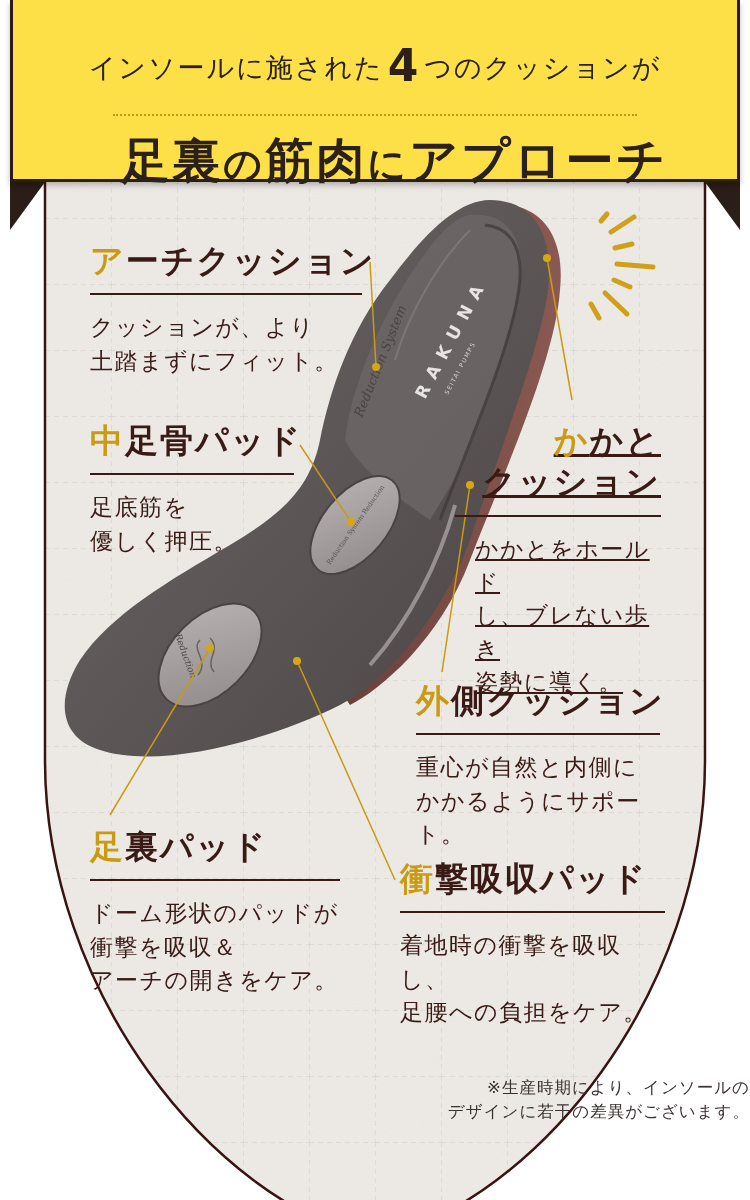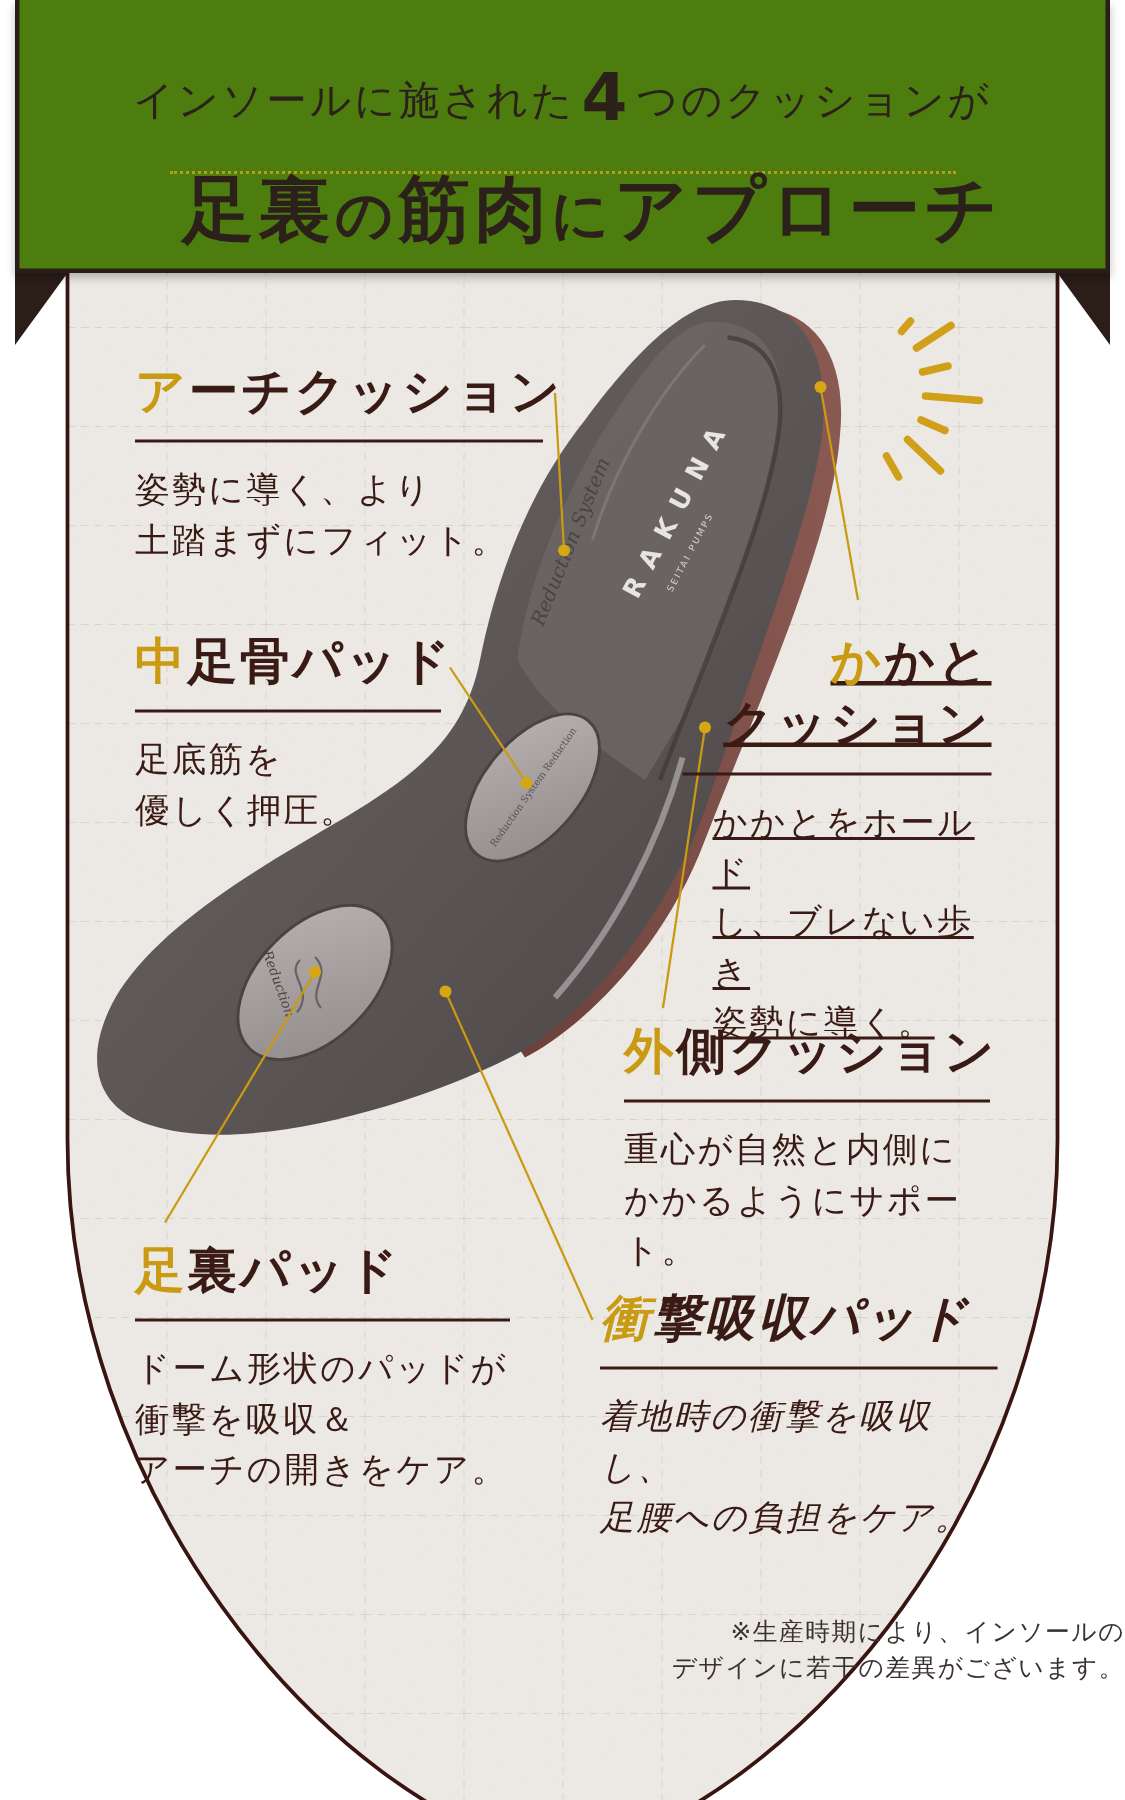--- a/index.html
+++ b/index.html
@@ -7,46 +7,46 @@
          font-family:"DejaVu Sans", "Liberation Sans", sans-serif; color:#3a1a14; }
 
   
   .panel-wrap { position:absolute; left:0; top:0; width:750px; height:1200px; }
   .panel-wrap svg { position:absolute; left:0; top:0; }
 
   
   .fold { position:absolute; top:182px; width:0; height:0; }
   .fold-left { left:10px; border-top:48px solid #2b1d18; border-left:35px solid transparent; transform:scaleX(-1); }
   .fold-right { right:10px; border-top:48px solid #2b1d18; border-right:35px solid transparent; transform:scaleX(-1); }
-  .banner { position:absolute; left:10px; top:0; width:730px; height:182px; background:#4d7c0f;
+  .banner { position:absolute; left:10px; top:0; width:730px; height:182px; background:#fde047;
             border:3px solid #2b1d18; border-top:none; box-sizing:border-box;
             box-shadow:0 3px 6px rgba(0,0,0,.25); }
   .banner-sub { position:absolute; left:0; right:0; top:40px; text-align:center; font-size:27px;
                 letter-spacing:2px; color:#2b211a; }
   .banner-sub .num { font-size:44px; font-weight:bold; vertical-align:-4px; margin:0 4px; }
   .banner-divider { position:absolute; left:100px; right:100px; top:114px; border-top:2px dotted #b79e15; }
-  .banner-title { position:absolute; left:0; right:0; top:108px; text-align:center; font-size:48px;
+  .banner-title { position:absolute; left:0; right:0; top:129px; text-align:center; font-size:48px;
                   font-weight:bold; letter-spacing:3px; color:#2b211a;margin-left:40px; }
   .banner-title .small { font-size:38px; }
 
   
   .feature { position:absolute; }
   .feature .title { font-size:33px; font-weight:bold; letter-spacing:2px; color:#3a1a14; white-space:nowrap; line-height:1.25; }
   .feature .title .accent { color:#c99a12; }
   .feature .rule { height:2px; background:#3a1a14; margin:12px 0 16px; }
   .feature .desc { font-size:23px; line-height:1.45; letter-spacing:1.5px; color:#3a1a14; white-space:pre-line; }
 
   .f-arch   { left:90px;  top:240px; width:272px; }
   .f-mid    { left:90px;  top:420px; width:204px; }
   .f-heel   { left:455px; top:420px; width:206px;text-decoration:underline; }
   .f-heel .title { text-align:right; }
   .f-heel .desc { padding-left:20px; }
   .f-outer  { left:416px; top:680px; width:244px; }
   .f-sole   { left:90px;  top:826px; width:250px; }
-  .f-shock  { left:400px; top:858px; width:265px;font-style:italic; }
+  .f-shock  { left:400px; top:858px; width:265px; }
 
   .note { position:absolute; left:0; right:0; top:1076px; text-align:right; font-size:16.5px;
           line-height:1.45; letter-spacing:1px; color:#3a3030; white-space:pre-line; }
 
   .insole { position:absolute; left:0; top:0; }
   .leader { position:absolute; left:0; top:0; pointer-events:none; }
 </style>
 </head>
 <body>
 
@@ -151,21 +151,21 @@
   </div>
   <div class="banner-divider"></div>
   <div class="banner-title">
     <span>足裏</span><span class="small">の</span><span>筋肉</span><span class="small">に</span><span>アプローチ</span>
   </div>
 </div>
 
 <div class="feature f-arch">
   <div class="title"><span class="accent">ア</span><span>ーチクッション</span></div>
   <div class="rule"></div>
-  <div class="desc">姿勢に導く、より
+  <div class="desc">クッションが、より
 土踏まずにフィット。</div>
 </div>
 
 <div class="feature f-mid">
   <div class="title"><span class="accent">中</span><span>足骨パッド</span></div>
   <div class="rule"></div>
   <div class="desc">足底筋を
 優しく押圧。</div>
 </div>
 

